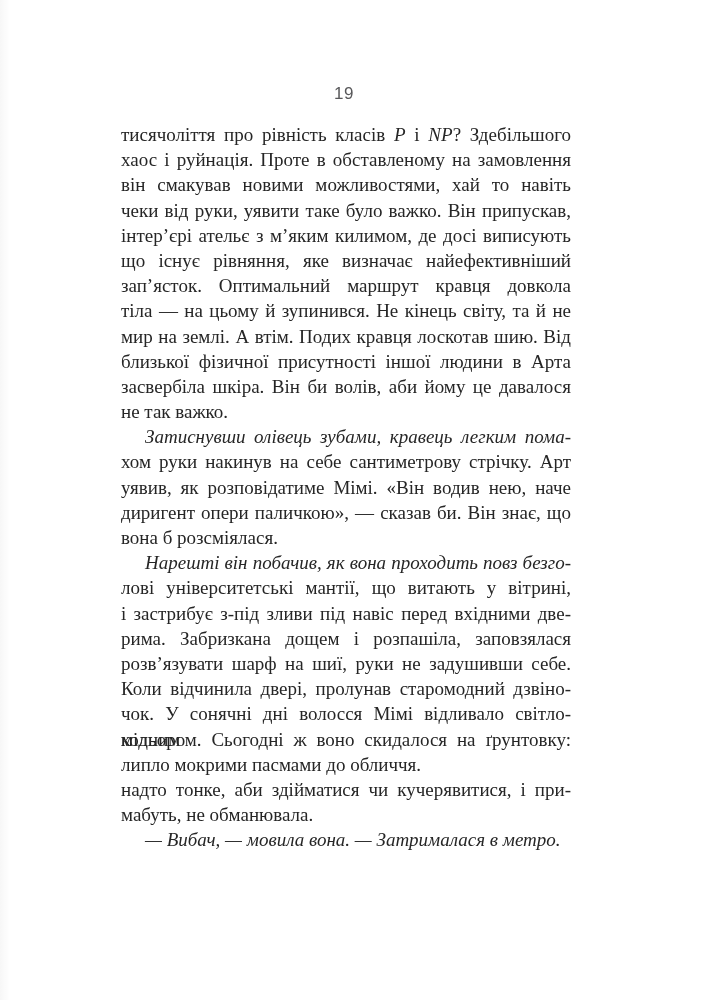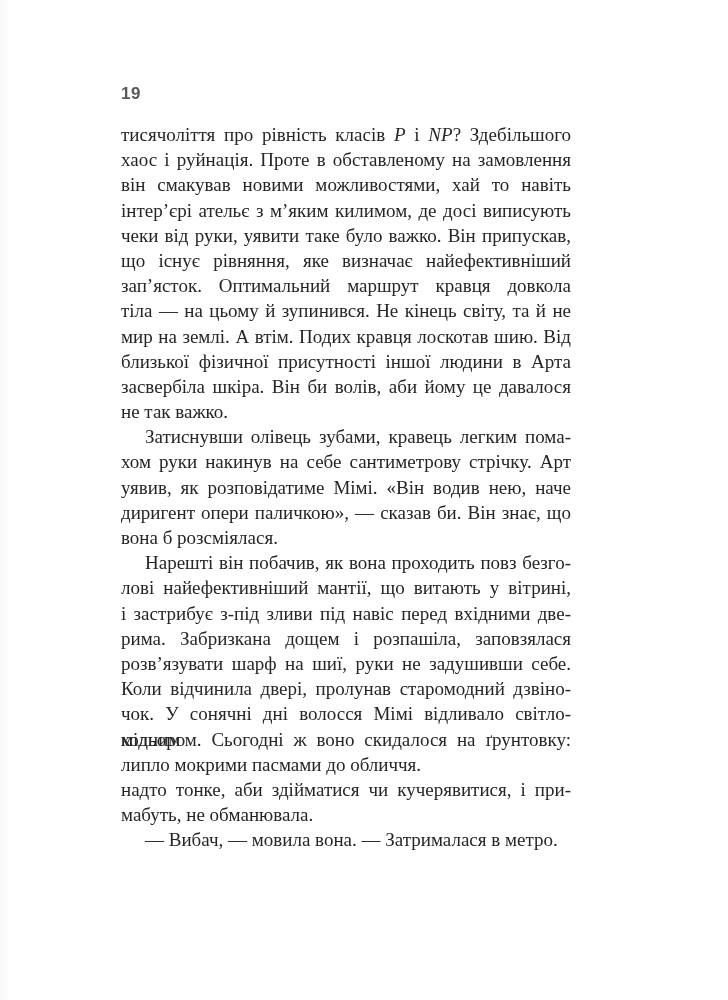--- a/index.html
+++ b/index.html
@@ -20,27 +20,26 @@
     left: 0; top: 0; bottom: 0;
     width: 10px;
     background: linear-gradient(to right, rgba(0,0,0,0.03), rgba(0,0,0,0));
     pointer-events: none;
   }
   .page-number {
     position: absolute;
     left: 121px;
     top: 84px;
     width: 446px;
-    text-align: left;
+    text-align: center;
     font-family: "Liberation Sans", "DejaVu Sans", sans-serif;
     font-size: 17px;
     line-height: 20px;
     color: #58585a;
     letter-spacing: 0.5px;
-    font-weight: bold;
   }
   .text-block {
     position: absolute;
     left: 121px;
     top: 122px;
     width: 450px;
     font-size: 19px;
     line-height: 25.2px;
     color: #262626;
   }
@@ -49,54 +48,55 @@
     text-align: justify;
     text-align-last: justify;
     height: 25.2px;
     overflow: visible;
   }
   .line.last {
     text-align-last: left;
   }
   .line.indent {
     text-indent: 24px;
+    font-style: italic;
   }
   .it { font-style: italic; }
 </style>
 </head>
 <body>
 
 <div class="page">
   <div class="edge-shade"></div>
   <div class="page-number">19</div>
   <div class="text-block">
       <div class="paragraph">
         <div class="line"><span>тисячоліття про рівність класів </span><span class="it">P</span><span> і </span><span class="it">NP</span><span>? Здебільшого</span></div>
         <div class="line"><span>хаос і руйнація. Проте в обставленому на замовлення</span></div>
         <div class="line"><span>він смакував новими можливостями, хай то навіть</span></div>
+        <div class="line"><span>чеки від руки, уявити таке було важко. Він припускав,</span></div>
         <div class="line"><span>інтер’єрі ательє з м’яким килимом, де досі виписують</span></div>
-        <div class="line"><span>чеки від руки, уявити таке було важко. Він припускав,</span></div>
         <div class="line"><span>що існує рівняння, яке визначає найефективніший</span></div>
         <div class="line"><span>зап’ясток. Оптимальний маршрут кравця довкола</span></div>
         <div class="line"><span>тіла — на цьому й зупинився. Не кінець світу, та й не</span></div>
         <div class="line"><span>мир на землі. А втім. Подих кравця лоскотав шию. Від</span></div>
         <div class="line"><span>близької фізичної присутності іншої людини в Арта</span></div>
         <div class="line"><span>засвербіла шкіра. Він би волів, аби йому це давалося</span></div>
         <div class="line last"><span>не так важко.</span></div>
       </div>
       <div class="paragraph">
         <div class="line indent"><span>Затиснувши олівець зубами, кравець легким пома-</span></div>
         <div class="line"><span>хом руки накинув на себе сантиметрову стрічку. Арт</span></div>
         <div class="line"><span>уявив, як розповідатиме Мімі. «Він водив нею, наче</span></div>
         <div class="line"><span>диригент опери паличкою», — сказав би. Він знає, що</span></div>
         <div class="line last"><span>вона б розсміялася.</span></div>
       </div>
       <div class="paragraph">
         <div class="line indent"><span>Нарешті він побачив, як вона проходить повз безго-</span></div>
-        <div class="line"><span>лові найефективніший мантії, що витають у вітрині,</span></div>
+        <div class="line"><span>лові університетські мантії, що витають у вітрині,</span></div>
         <div class="line"><span>і застрибує з-під зливи під навіс перед вхідними две-</span></div>
         <div class="line"><span>рима. Забризкана дощем і розпашіла, заповзялася</span></div>
         <div class="line"><span>розв’язувати шарф на шиї, руки не задушивши себе.</span></div>
         <div class="line"><span>Коли відчинила двері, пролунав старомодний дзвіно-</span></div>
         <div class="line"><span>чок. У сонячні дні волосся Мімі відливало світло-мідним</span></div>
         <div class="line"><span>кольором. Сьогодні ж воно скидалося на ґрунтовку:</span></div>
         <div class="line last"><span>липло мокрими пасмами до обличчя.</span></div>
         <div class="line"><span>надто тонке, аби здійматися чи кучерявитися, і при-</span></div>
       </div>
       <div class="paragraph">

